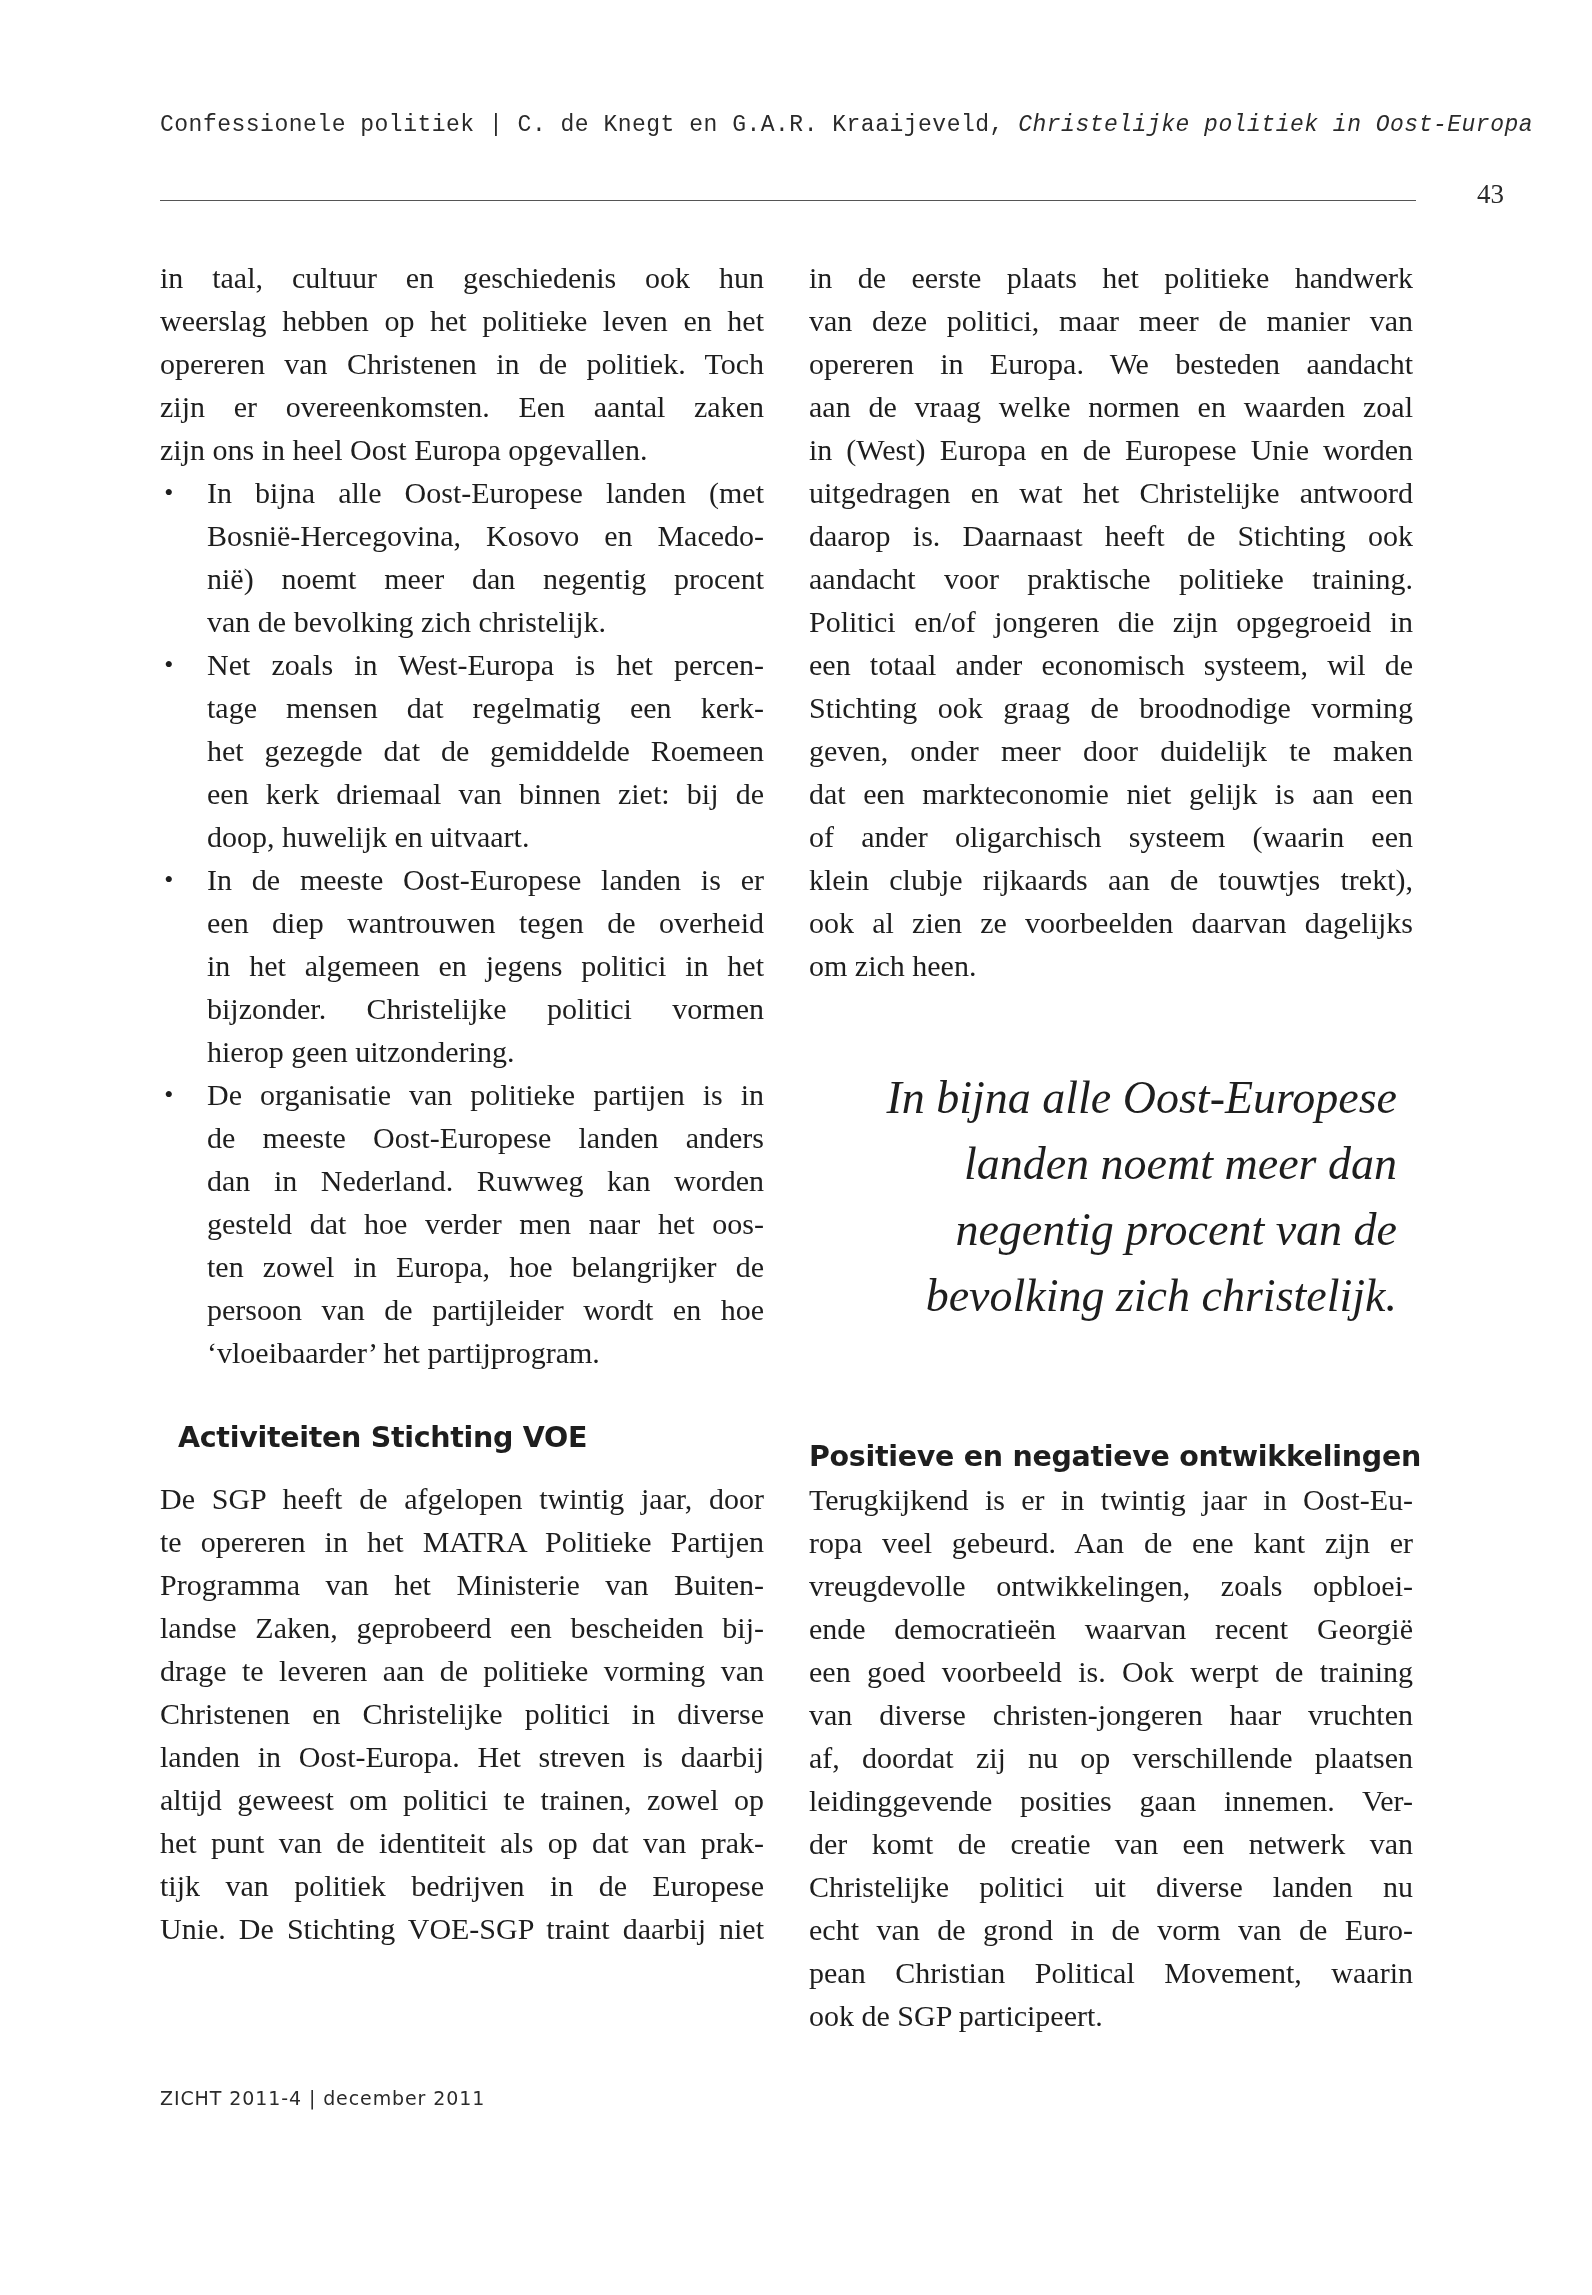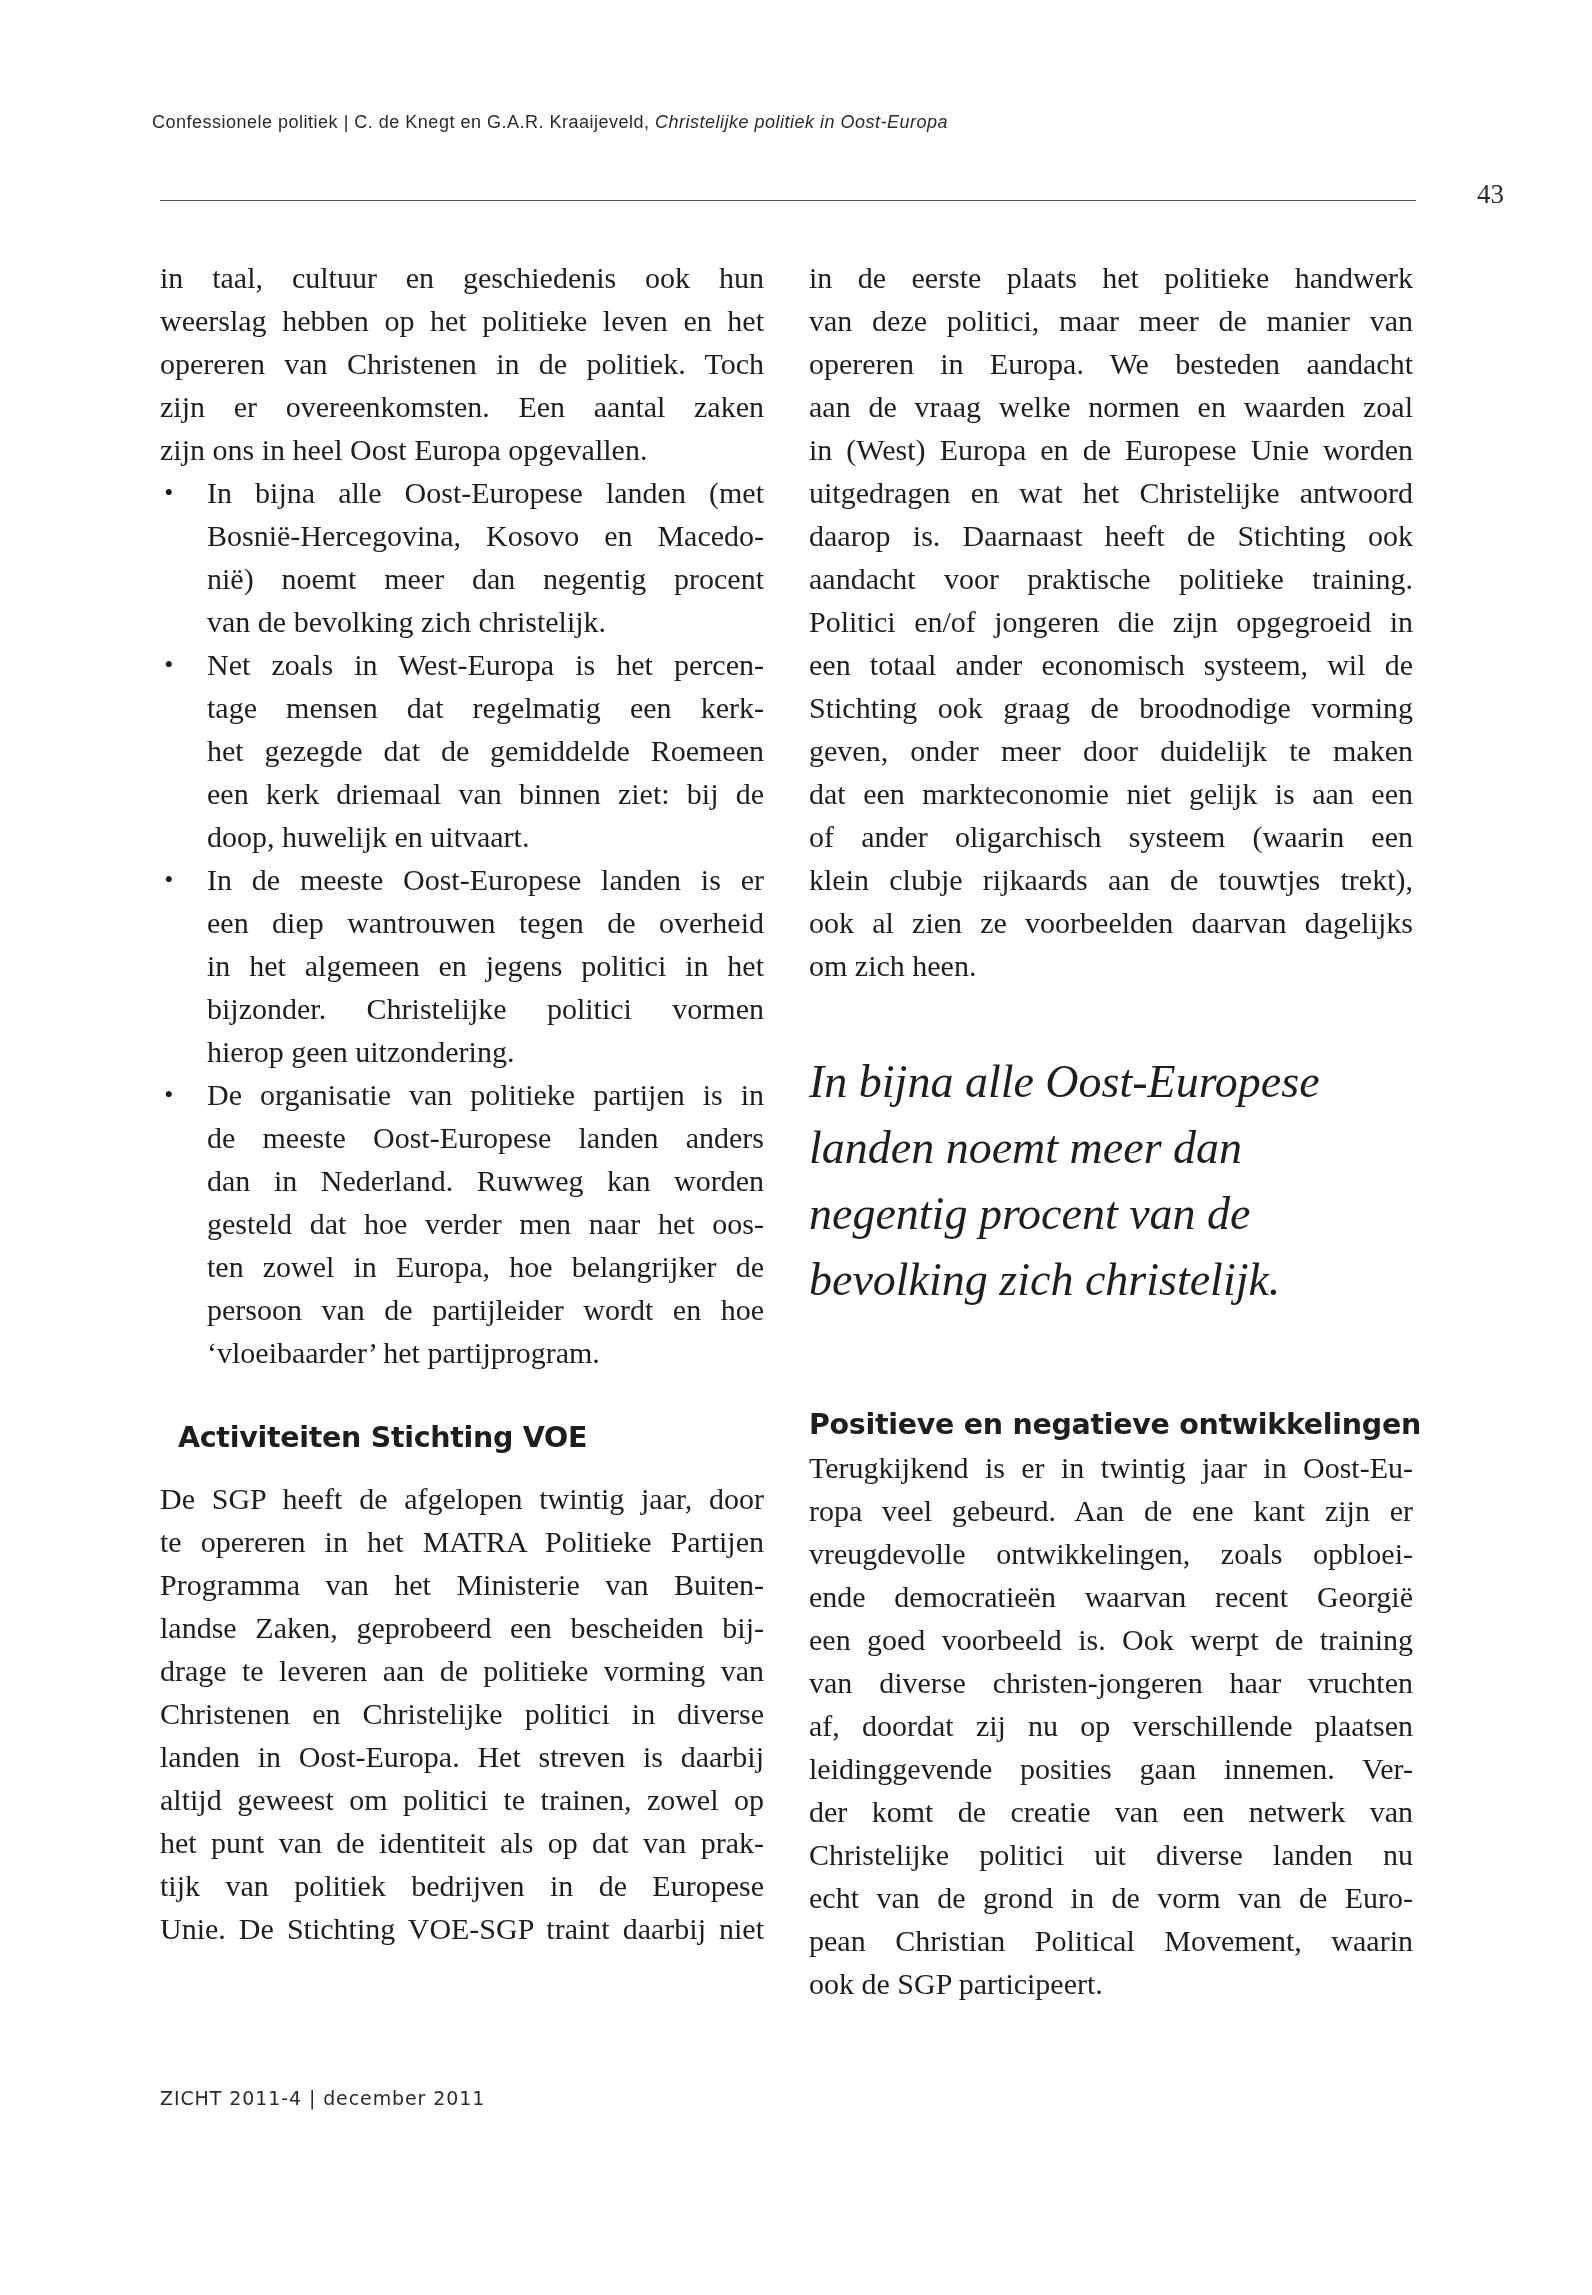--- a/index.html
+++ b/index.html
@@ -1,19 +1,19 @@
 <!DOCTYPE html>
 <html style="font-size:14px"><head>
 <meta charset="utf-8">
 <style>
   html, body { margin: 0; padding: 0; background: #ffffff; }
   body { width: 1592px; height: 2295px; position: relative; overflow: hidden; color: #1f1f1f; }
   .running-head {
-    position: absolute; left: 152px; top: 112px;
-    font-family: Liberation Sans, sans-serif; font-size: 18px; letter-spacing: 0.5px; color: #2a2a2a;
+    position: absolute; left: 160px; top: 112px;
+    font-family: Liberation Mono, monospace; font-size: 23px; letter-spacing: 0.5px; color: #2a2a2a;
     white-space: nowrap;
   }
   .running-head .it { font-style: italic; }
   .head-rule { position: absolute; left: 160px; top: 200px; width: 1256px; height: 0; border-top: 1.4px solid #555; }
   .page-number {
     position: absolute; left: 1477px; top: 179px;
     font-family: Liberation Serif, serif; font-size: 27px; color: #2a2a2a;
   }
   .col { position: absolute; top: 256px; width: 604px; font-family: "Liberation Serif", serif; font-size: 30px; line-height: 43px; color: #1e1e1e; }
   .col-left { left: 160px; }
@@ -124,21 +124,21 @@
     <span class="line">Stichting ook graag de broodnodige vorming</span>
     <span class="line">geven, onder meer door duidelijk te maken</span>
     <span class="line">dat een markteconomie niet gelijk is aan een</span>
     <span class="line">of ander oligarchisch systeem (waarin een</span>
     <span class="line">klein clubje rijkaards aan de touwtjes trekt),</span>
     <span class="line">ook al zien ze voorbeelden daarvan dagelijks</span>
     <span class="line last">om zich heen.</span>
   </div>
 
   <span class="gap" style="height:62px;"></span>
-  <blockquote style="margin:0;">
+  <blockquote style="margin:16px;text-align:right;">
     <span class="pullquote">In bijna alle Oost-Europese</span>
     <span class="pullquote">landen noemt meer dan</span>
     <span class="pullquote">negentig procent van de</span>
     <span class="pullquote">bevolking zich christelijk.</span>
   </blockquote>
 
   <span class="gap" style="height:90px;"></span>
   <h2 class="heading" style="margin:0;text-align:center;">Positieve en negatieve ontwikkelingen</h2>
   <div>
     <span class="line">Terugkijkend is er in twintig jaar in Oost-Eu-</span>

